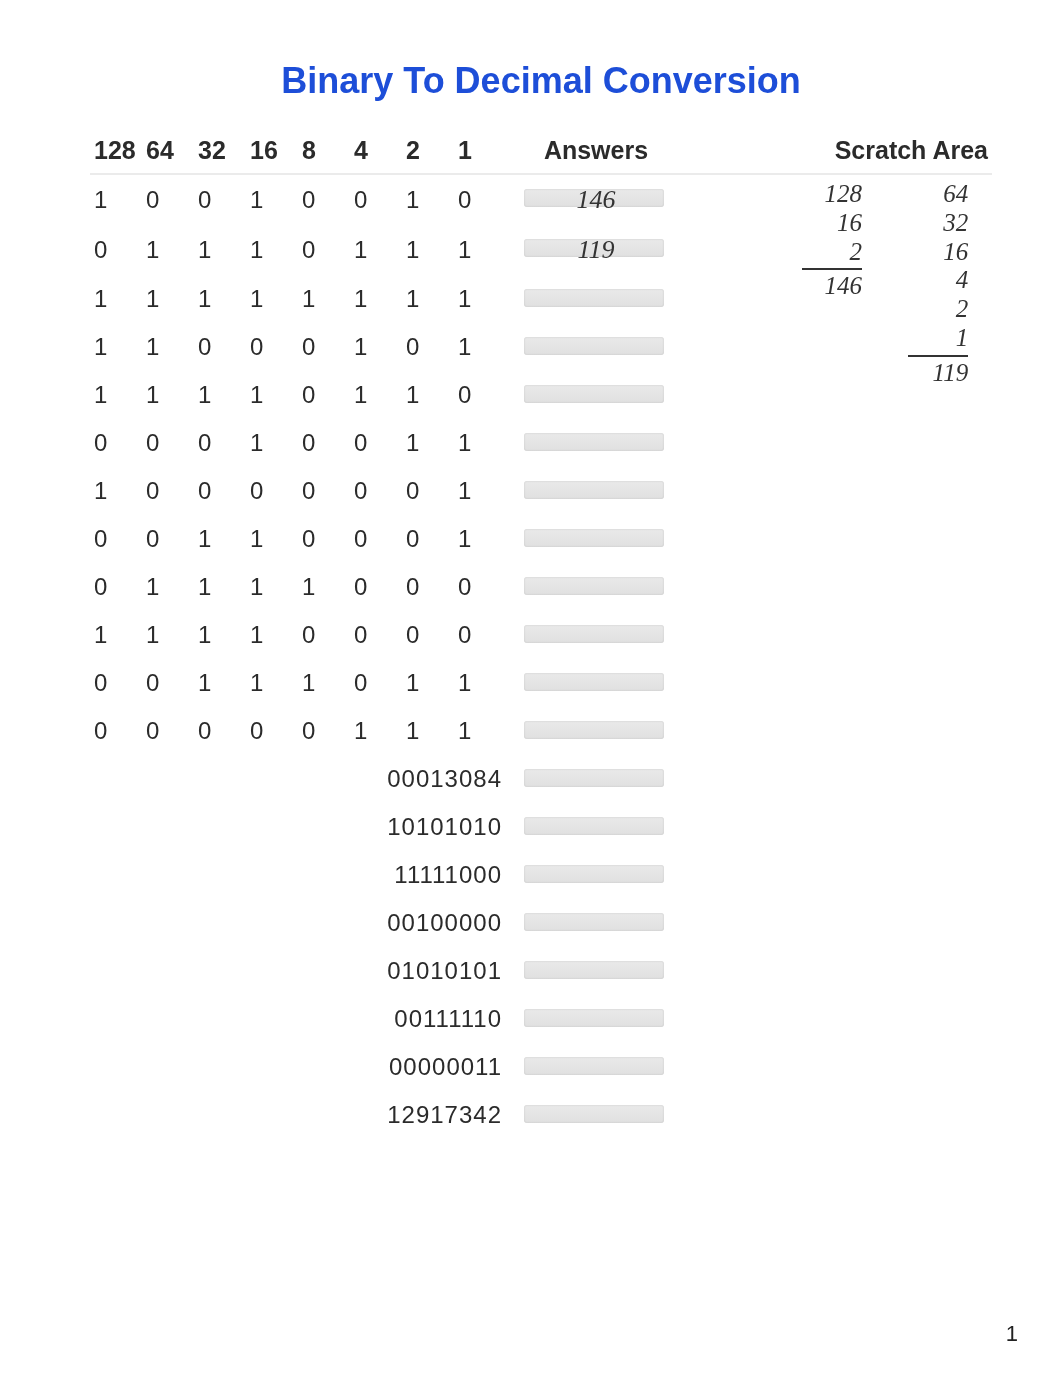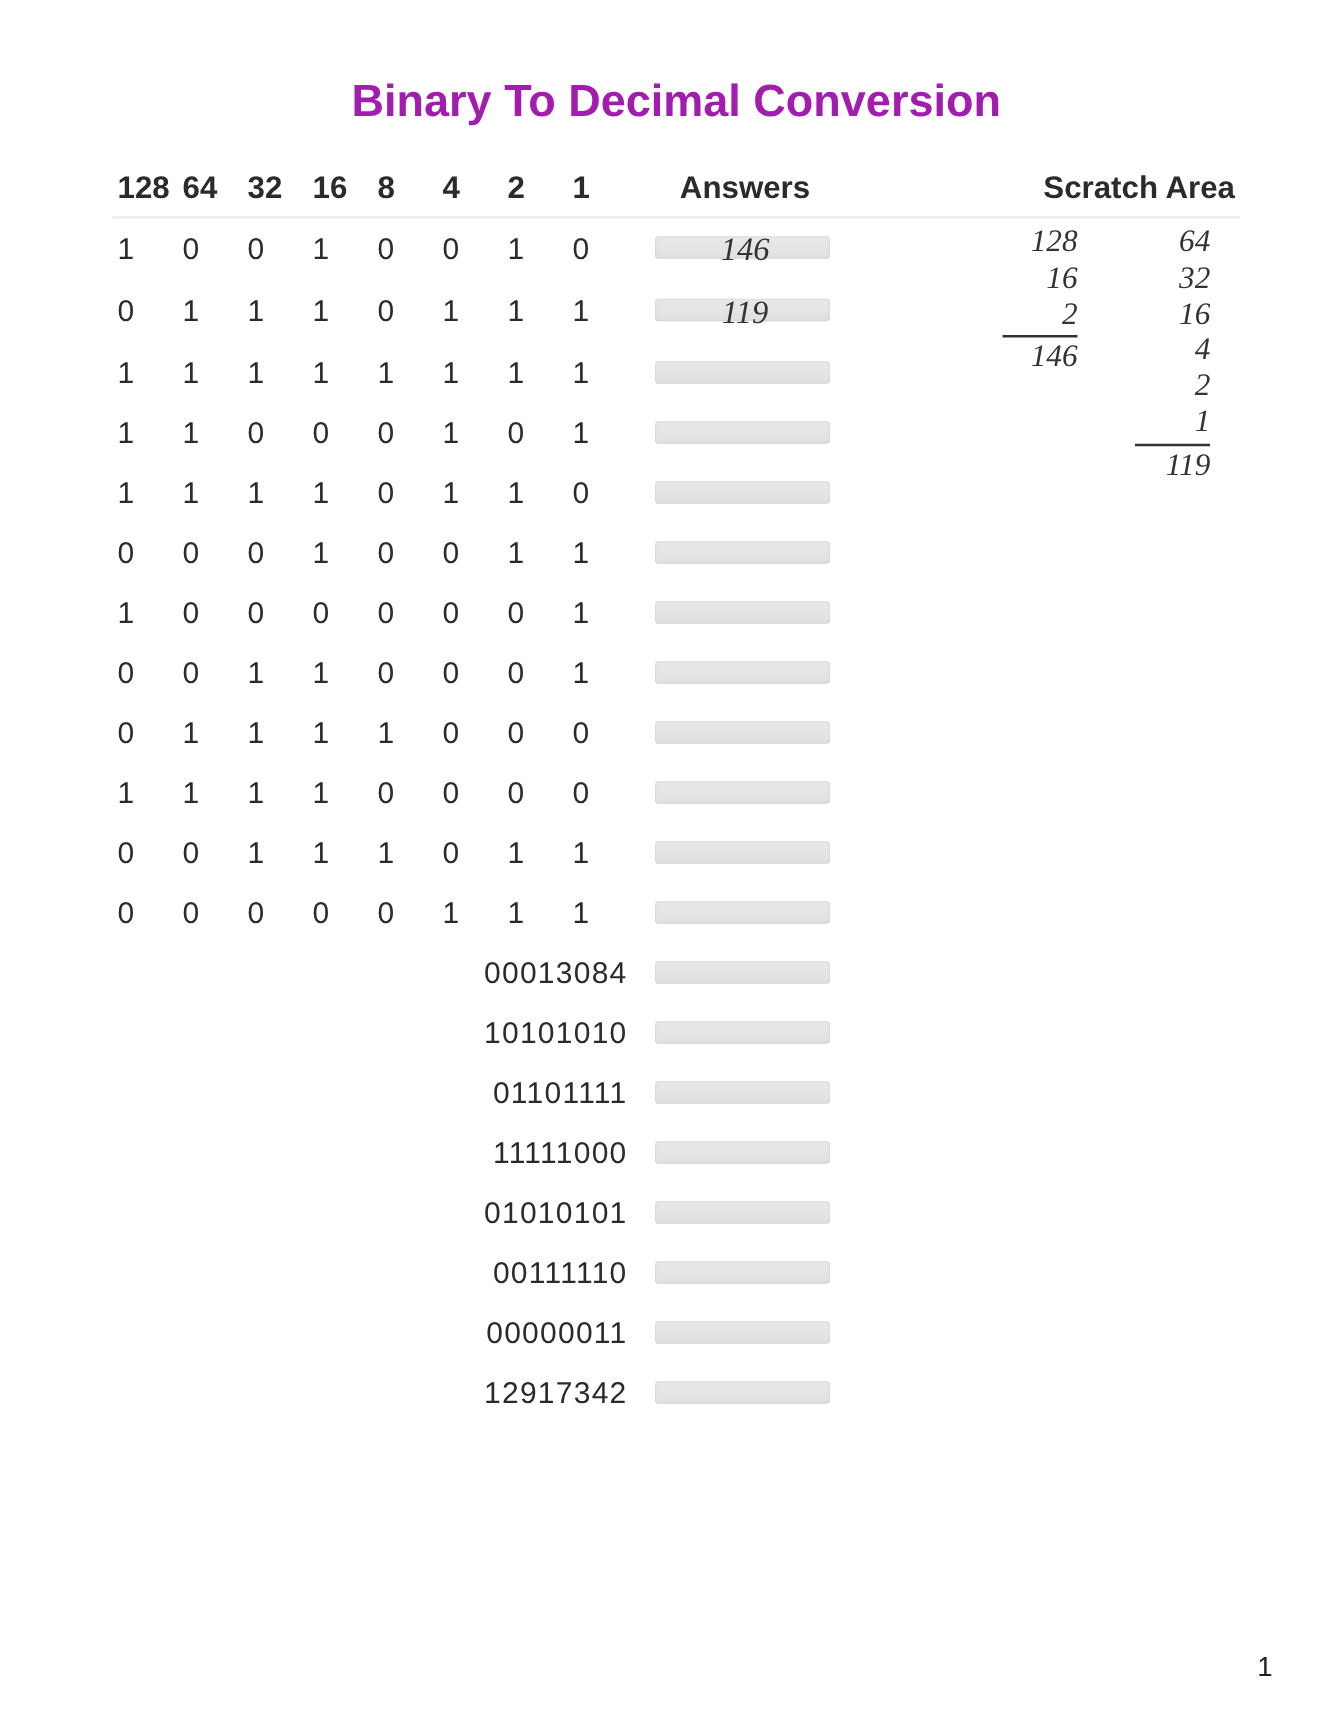--- a/index.html
+++ b/index.html
@@ -1,17 +1,17 @@
 <!DOCTYPE html>
 <html><head>
 <meta charset="utf-8">
 <style>
   html,body{margin:0;padding:0;background:#fff;color:#222;font-family:Arial,Helvetica,sans-serif;}
   .page{width:1062px;height:1377px;position:relative;box-sizing:border-box;padding:60px 70px 0 90px;}
-  h1{margin:0 0 28px 0;text-align:center;font-size:36px;font-weight:bold;color:#a21caf;}
+  h1{margin:0 0 28px 0;text-align:center;font-size:36px;font-weight:bold;color:#1d4ed8;}
   table.grid{border-collapse:collapse;width:100%;table-layout:fixed;}
   table.grid th{font-size:25px;font-weight:bold;text-align:left;padding:6px 4px 8px 4px;border-bottom:2px solid rgba(0,0,0,0.08);color:#2b2b2b;}
   table.grid th.answers{text-align:center;margin-top:22px;}
   table.grid th.scratch{text-align:right;}
   table.grid td{font-size:24px;padding:10px 4px;vertical-align:middle;color:#2b2b2b;}
   table.grid col.bit{width:52px;}
   table.grid col.ans{width:180px;}
   table.grid col.scratch{width:auto;}
   .blank{display:inline-block;width:140px;height:18px;border-radius:3px;background:linear-gradient(#e9e9e9,#e0e0e0);box-shadow:inset 0 0 2px rgba(0,0,0,0.15);vertical-align:middle;}
   .hand{font-family:"Comic Sans MS","Segoe Script",cursive;font-size:26px;font-style:italic;color:#333;}
@@ -215,28 +215,28 @@
           <td></td>
         </tr>
         <tr>
           <td colspan="8" class="bin">10101010</td>
           <td class="a">
             <span class="blank"></span>
           </td>
           <td></td>
         </tr>
         <tr>
-          <td colspan="8" class="bin">01101111</td>
-          <td class="a">
-            <span class="blank"></span>
-          </td>
-          <td></td>
-        </tr>
-        <tr>
           <td colspan="8" class="bin">11111000</td>
+          <td class="a">
+            <span class="blank"></span>
+          </td>
+          <td></td>
+        </tr>
+        <tr>
+          <td colspan="8" class="bin">00100000</td>
           <td class="a">
             <span class="blank"></span>
           </td>
           <td></td>
         </tr>
         <tr>
           <td colspan="8" class="bin">01010101</td>
           <td class="a">
             <span class="blank"></span>
           </td>

